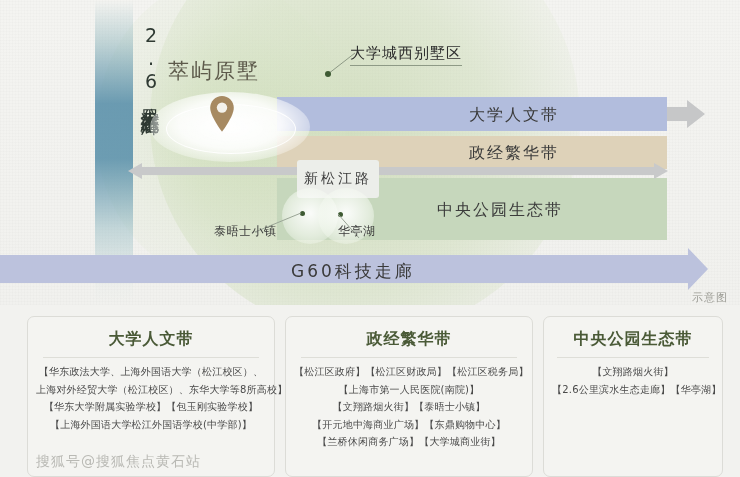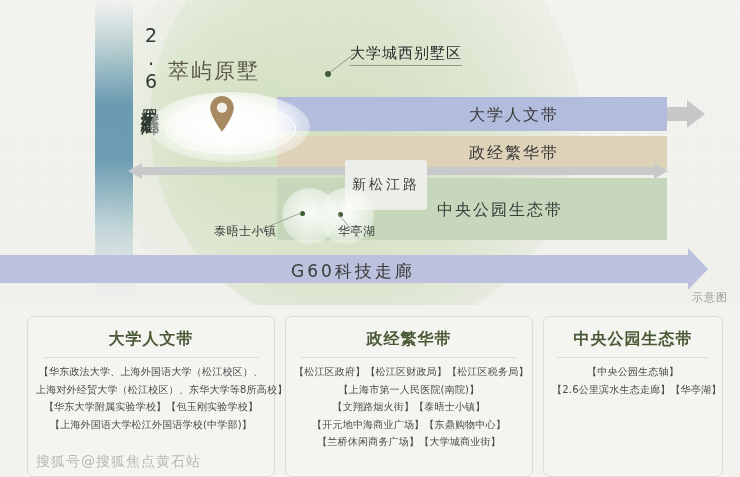--- a/index.html
+++ b/index.html
@@ -85,23 +85,23 @@
 
   .belt-park{left:277px;top:178px;width:390px;height:62px;background:#c6d7bc;}
   .belt-park .belt-txt{left:160px;top:22px;}
 
   
   .road{
     position:absolute;left:128px;top:163px;width:540px;height:16px;
   }
   .road-label{
     position:absolute;left:297px;top:160px;
-    background:#eceeea;padding:16px 7px;border-radius:3px;
+    background:#eceeea;padding:10px 7px;border-radius:3px;
     font-size:14px;letter-spacing:3px;color:#3c3c3c;
-    font-family:"DejaVu Sans","Liberation Sans",sans-serif;white-space:nowrap;margin-left:48px;
+    font-family:"DejaVu Sans","Liberation Sans",sans-serif;white-space:nowrap;
   }
 
   
   .g60-band{
     position:absolute;left:0;top:255px;width:672px;height:28px;
     background:#bcc2dd;
   }
   .g60-arrow{position:absolute;left:668px;top:248px;}
   .g60-text{
     position:absolute;left:291px;top:260px;font-size:17px;letter-spacing:3px;color:#3a3a3a;
@@ -253,21 +253,21 @@
         <div class="card-line">【文翔路烟火街】【泰晤士小镇】</div>
         <div class="card-line">【开元地中海商业广场】【东鼎购物中心】</div>
         <div class="card-line">【兰桥休闲商务广场】【大学城商业街】</div>
       </div>
     </div>
 
     <div class="card c3">
       <div class="card-title">中央公园生态带</div>
       <div class="card-rule"></div>
       <div class="card-lines">
-        <div class="card-line">【中央公园生态轴】</div>
+        <div class="card-line">【文翔路烟火街】</div>
         <div class="card-line">【2.6公里滨水生态走廊】【华亭湖】</div>
       </div>
     </div>
 
   </div>
 
   <div class="watermark">搜狐号@搜狐焦点黄石站</div>
 
 </div>
 

